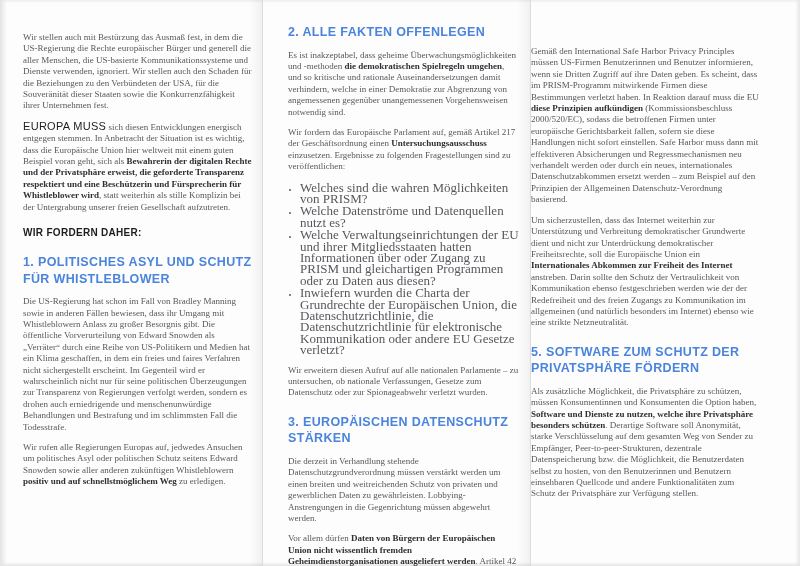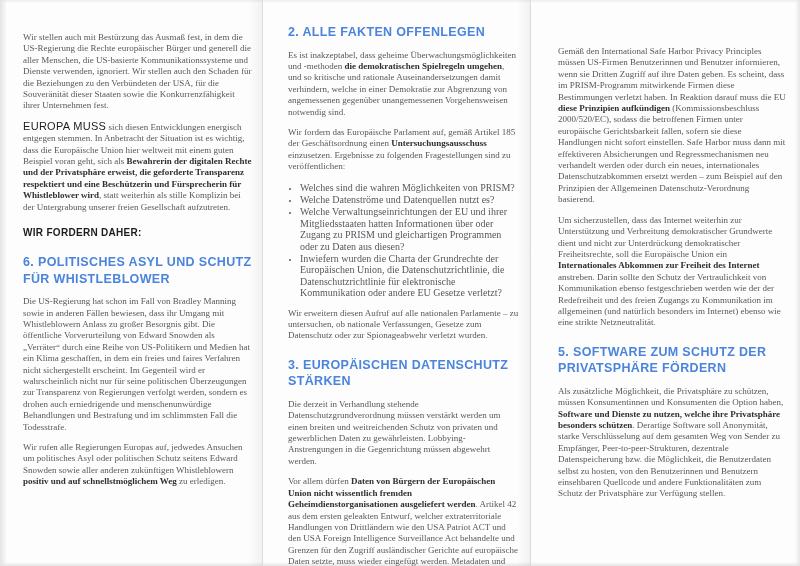--- a/index.html
+++ b/index.html
@@ -20,21 +20,21 @@
   .edge-bottom{left:0;right:0;bottom:0;height:4px;background:linear-gradient(to top,#e5e5e5,rgba(255,255,255,0));}
   
   .fold{position:absolute;top:0;bottom:0;width:14px;background:linear-gradient(to right,rgba(0,0,0,0),rgba(0,0,0,0.05));}
   .fold::after{content:"";position:absolute;right:0;top:0;bottom:0;width:1px;background:var(--fold-line,#dcdcdc);}
   .fold-1{left:249px;}
   .fold-2{left:517px;}
 
   .col{position:absolute;box-sizing:border-box;}
   .col-1{left:23px;width:230px;top:32px;}
   .col-2{left:288px;width:231px;top:24px;}
-  .col-3{left:558px;width:228px;top:46px;}
+  .col-3{left:531px;width:228px;top:46px;}
   .col > :first-child{margin-top:0;}
 
   p.body{font-size:9px;line-height:11.4px;margin:0 0 9px;text-align:left;}
   .run-b{font-weight:700;color:var(--bold-text,#2f3033);text-align:right;}
   .run-d{
     font-family:"Liberation Sans","DejaVu Sans",sans-serif;
     font-weight:400;font-size:11px;letter-spacing:0.3px;
     color:var(--heading-black,#1d1d1f);
   }
   h2.h-black{
@@ -43,45 +43,45 @@
     color:var(--heading-black,#1d1d1f);
     margin:14px 0 10px;
   }
   h3.h-blue{
     font-family:"Liberation Sans","DejaVu Sans",sans-serif;
     font-weight:700;font-size:12.5px;letter-spacing:0.35px;line-height:1.32;
     color:var(--accent,#4a84dc);
     margin:15px 0 9px;
   }
   ul.bullets{margin:0 0 9px;padding:0 0 0 12px;list-style:disc;}
-  ul.bullets li{font-size:10px;line-height:11.4px;margin:0 0 1px;}
+  ul.bullets li{font-size:13px;line-height:11.4px;margin:0 0 1px;}
   ul.bullets li::marker{color:var(--body-text,#57585c);font-size:8px;}
 </style>
 </head>
 <body>
 
 <div class="page">
   <div class="edge edge-top"></div>
   <div class="edge edge-left"></div>
   <div class="edge edge-right"></div>
   <div class="edge edge-bottom"></div>
   <div class="fold fold-1"></div>
   <div class="fold fold-2"></div>
   <div class="col col-1" id="col-0">
       <p class="body"><span class="run-n">Wir stellen auch mit Bestürzung das Ausmaß fest, in dem die US-Regierung die Rechte europäischer Bürger und generell die aller Menschen, die US-basierte Kommunikationssysteme und Dienste verwenden, ignoriert. Wir stellen auch den Schaden für die Beziehungen zu den Verbündeten der USA, für die Souveränität dieser Staaten sowie die Konkurrenzfähigkeit ihrer Unternehmen fest.</span></p>
       <p class="body"><span class="run-d">EUROPA MUSS</span><span class="run-n"> sich diesen Entwicklungen energisch entgegen stemmen. In Anbetracht der Situation ist es wichtig, dass die Europäische Union hier weltweit mit einem guten Beispiel voran geht, sich als </span><span class="run-b">Bewahrerin der digitalen Rechte und der Privatsphäre erweist, die geforderte Transparenz respektiert und eine Beschützerin und Fürsprecherin für Whistleblower wird</span><span class="run-n">, statt weiterhin als stille Komplizin bei der Untergrabung unserer freien Gesellschaft aufzutreten.</span></p>
       <h2 class="h-black">WIR FORDERN DAHER:</h2>
-      <h3 class="h-blue">6. POLITISCHES ASYL UND SCHUTZ FÜR WHISTLEBLOWER</h3>
+      <h3 class="h-blue">1. POLITISCHES ASYL UND SCHUTZ FÜR WHISTLEBLOWER</h3>
       <p class="body"><span class="run-n">Die US-Regierung hat schon im Fall von Bradley Manning sowie in anderen Fällen bewiesen, dass ihr Umgang mit Whistleblowern Anlass zu großer Besorgnis gibt. Die öffentliche Vorverurteilung von Edward Snowden als „Verräter“ durch eine Reihe von US-Politikern und Medien hat ein Klima geschaffen, in dem ein freies und faires Verfahren nicht sichergestellt erscheint. Im Gegenteil wird er wahrscheinlich nicht nur für seine politischen Überzeugungen zur Transparenz von Regierungen verfolgt werden, sondern es drohen auch erniedrigende und menschenunwürdige Behandlungen und Bestrafung und im schlimmsten Fall die Todesstrafe.</span></p>
       <p class="body"><span class="run-n">Wir rufen alle Regierungen Europas auf, jedwedes Ansuchen um politisches Asyl oder politischen Schutz seitens Edward Snowden sowie aller anderen zukünftigen Whistleblowern </span><span class="run-b">positiv und auf schnellstmöglichem Weg</span><span class="run-n"> zu erledigen.</span></p>
     </div>
   <div class="col col-2" id="col-1">
       <h3 class="h-blue">2. ALLE FAKTEN OFFENLEGEN</h3>
       <p class="body"><span class="run-n">Es ist inakzeptabel, dass geheime Überwachungsmöglichkeiten und -methoden </span><span class="run-b">die demokratischen Spielregeln umgehen</span><span class="run-n">, und so kritische und rationale Auseinandersetzungen damit verhindern, welche in einer Demokratie zur Abgrenzung von angemessenen gegenüber unangemessenen Vorgehensweisen notwendig sind.</span></p>
-      <p class="body"><span class="run-n">Wir fordern das Europäische Parlament auf, gemäß Artikel 185 der Geschäftsordnung einen </span><span class="run-b">Untersuchungsausschuss</span><span class="run-n"> einzusetzen. Ergebnisse zu folgenden Fragestellungen sind zu veröffentlichen:</span></p>
+      <p class="body"><span class="run-n">Wir fordern das Europäische Parlament auf, gemäß Artikel 217 der Geschäftsordnung einen </span><span class="run-b">Untersuchungsausschuss</span><span class="run-n"> einzusetzen. Ergebnisse zu folgenden Fragestellungen sind zu veröffentlichen:</span></p>
       <ul class="bullets">
         <li>Welches sind die wahren Möglichkeiten von PRISM?</li>
         <li>Welche Datenströme und Datenquellen nutzt es?</li>
         <li>Welche Verwaltungseinrichtungen der EU und ihrer Mitgliedsstaaten hatten Informationen über oder Zugang zu PRISM und gleichartigen Programmen oder zu Daten aus diesen?</li>
         <li>Inwiefern wurden die Charta der Grundrechte der Europäischen Union, die Datenschutzrichtlinie, die Datenschutzrichtlinie für elektronische Kommunikation oder andere EU Gesetze verletzt?</li>
       </ul>
       <p class="body"><span class="run-n">Wir erweitern diesen Aufruf auf alle nationalen Parlamente – zu untersuchen, ob nationale Verfassungen, Gesetze zum Datenschutz oder zur Spionageabwehr verletzt wurden.</span></p>
       <h3 class="h-blue">3. EUROPÄISCHEN DATENSCHUTZ STÄRKEN</h3>
       <p class="body"><span class="run-n">Die derzeit in Verhandlung stehende Datenschutzgrundverordnung müssen verstärkt werden um einen breiten und weitreichenden Schutz von privaten und gewerblichen Daten zu gewährleisten. Lobbying-Anstrengungen in die Gegenrichtung müssen abgewehrt werden.</span></p>
       <p class="body"><span class="run-n">Vor allem dürfen </span><span class="run-b">Daten von Bürgern der Europäischen Union nicht wissentlich fremden Geheimdienstorganisationen ausgeliefert werden</span><span class="run-n">. Artikel 42 aus dem ersten geleakten Entwurf, welcher extraterritoriale Handlungen von Drittländern wie den USA Patriot ACT und den USA Foreign Intelligence Surveillance Act behandelte und Grenzen für den Zugriff ausländischer Gerichte auf europäische Daten setzte, muss wieder eingefügt werden. Metadaten und pseudonyme Daten müssen ebenfalls geschützt werden.</span></p>

